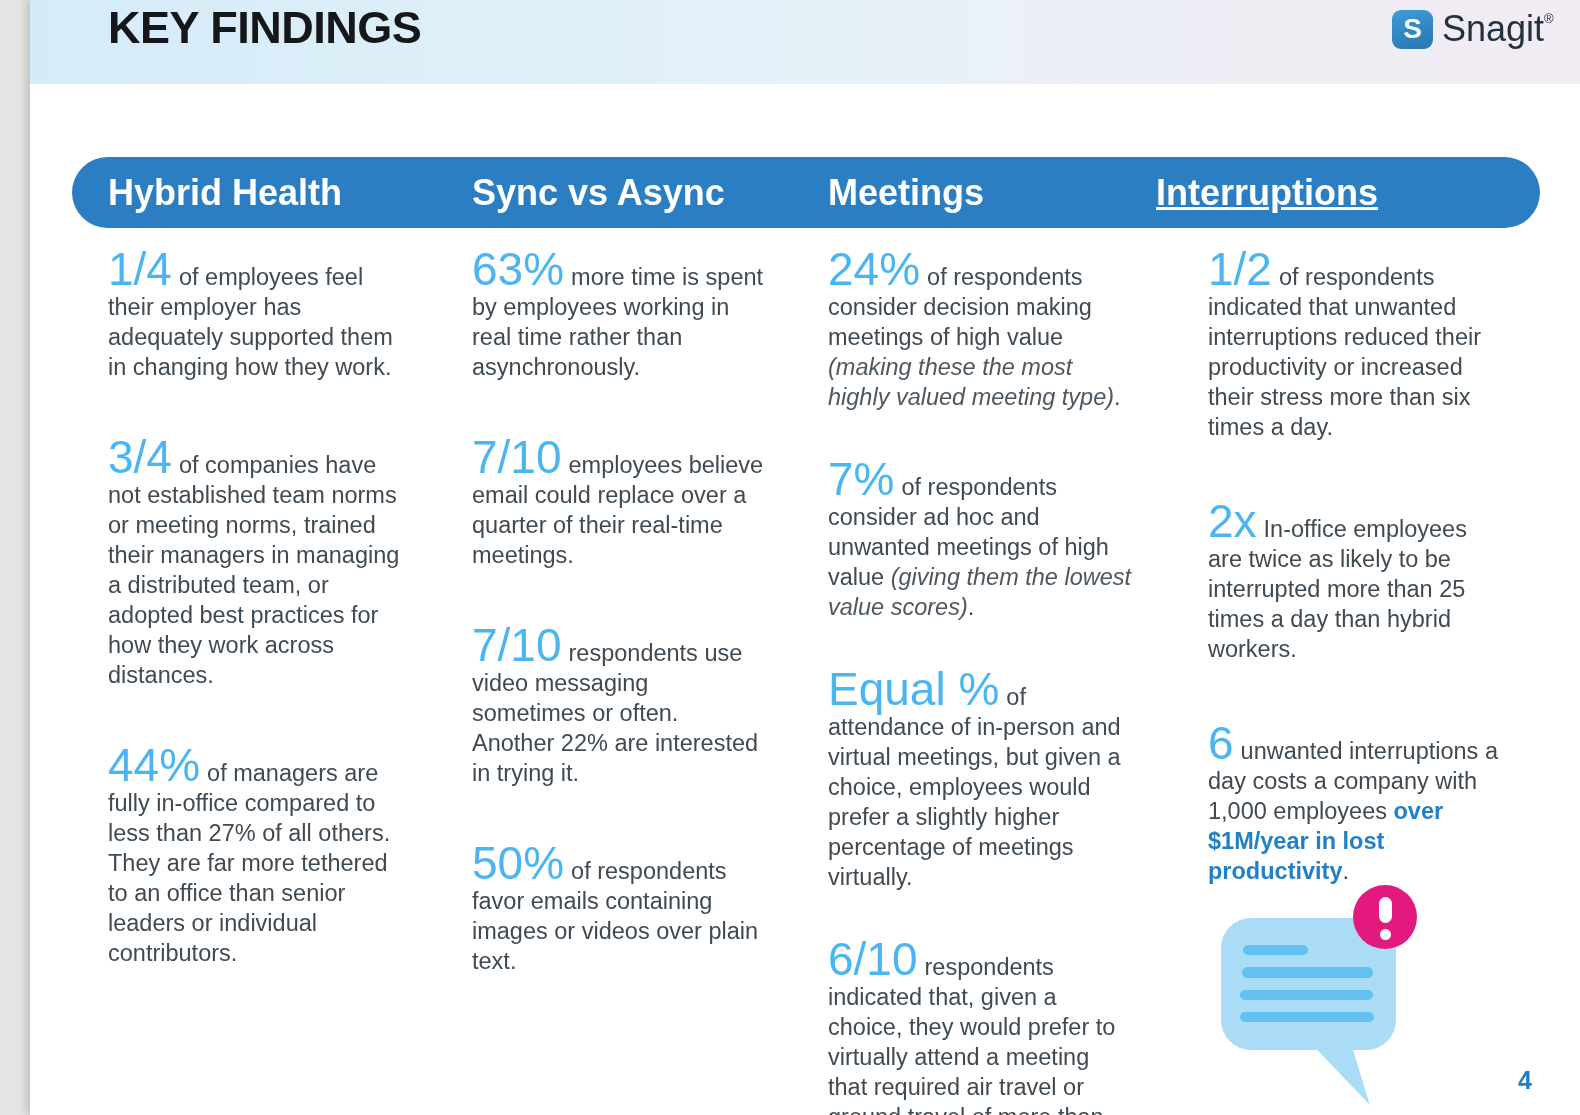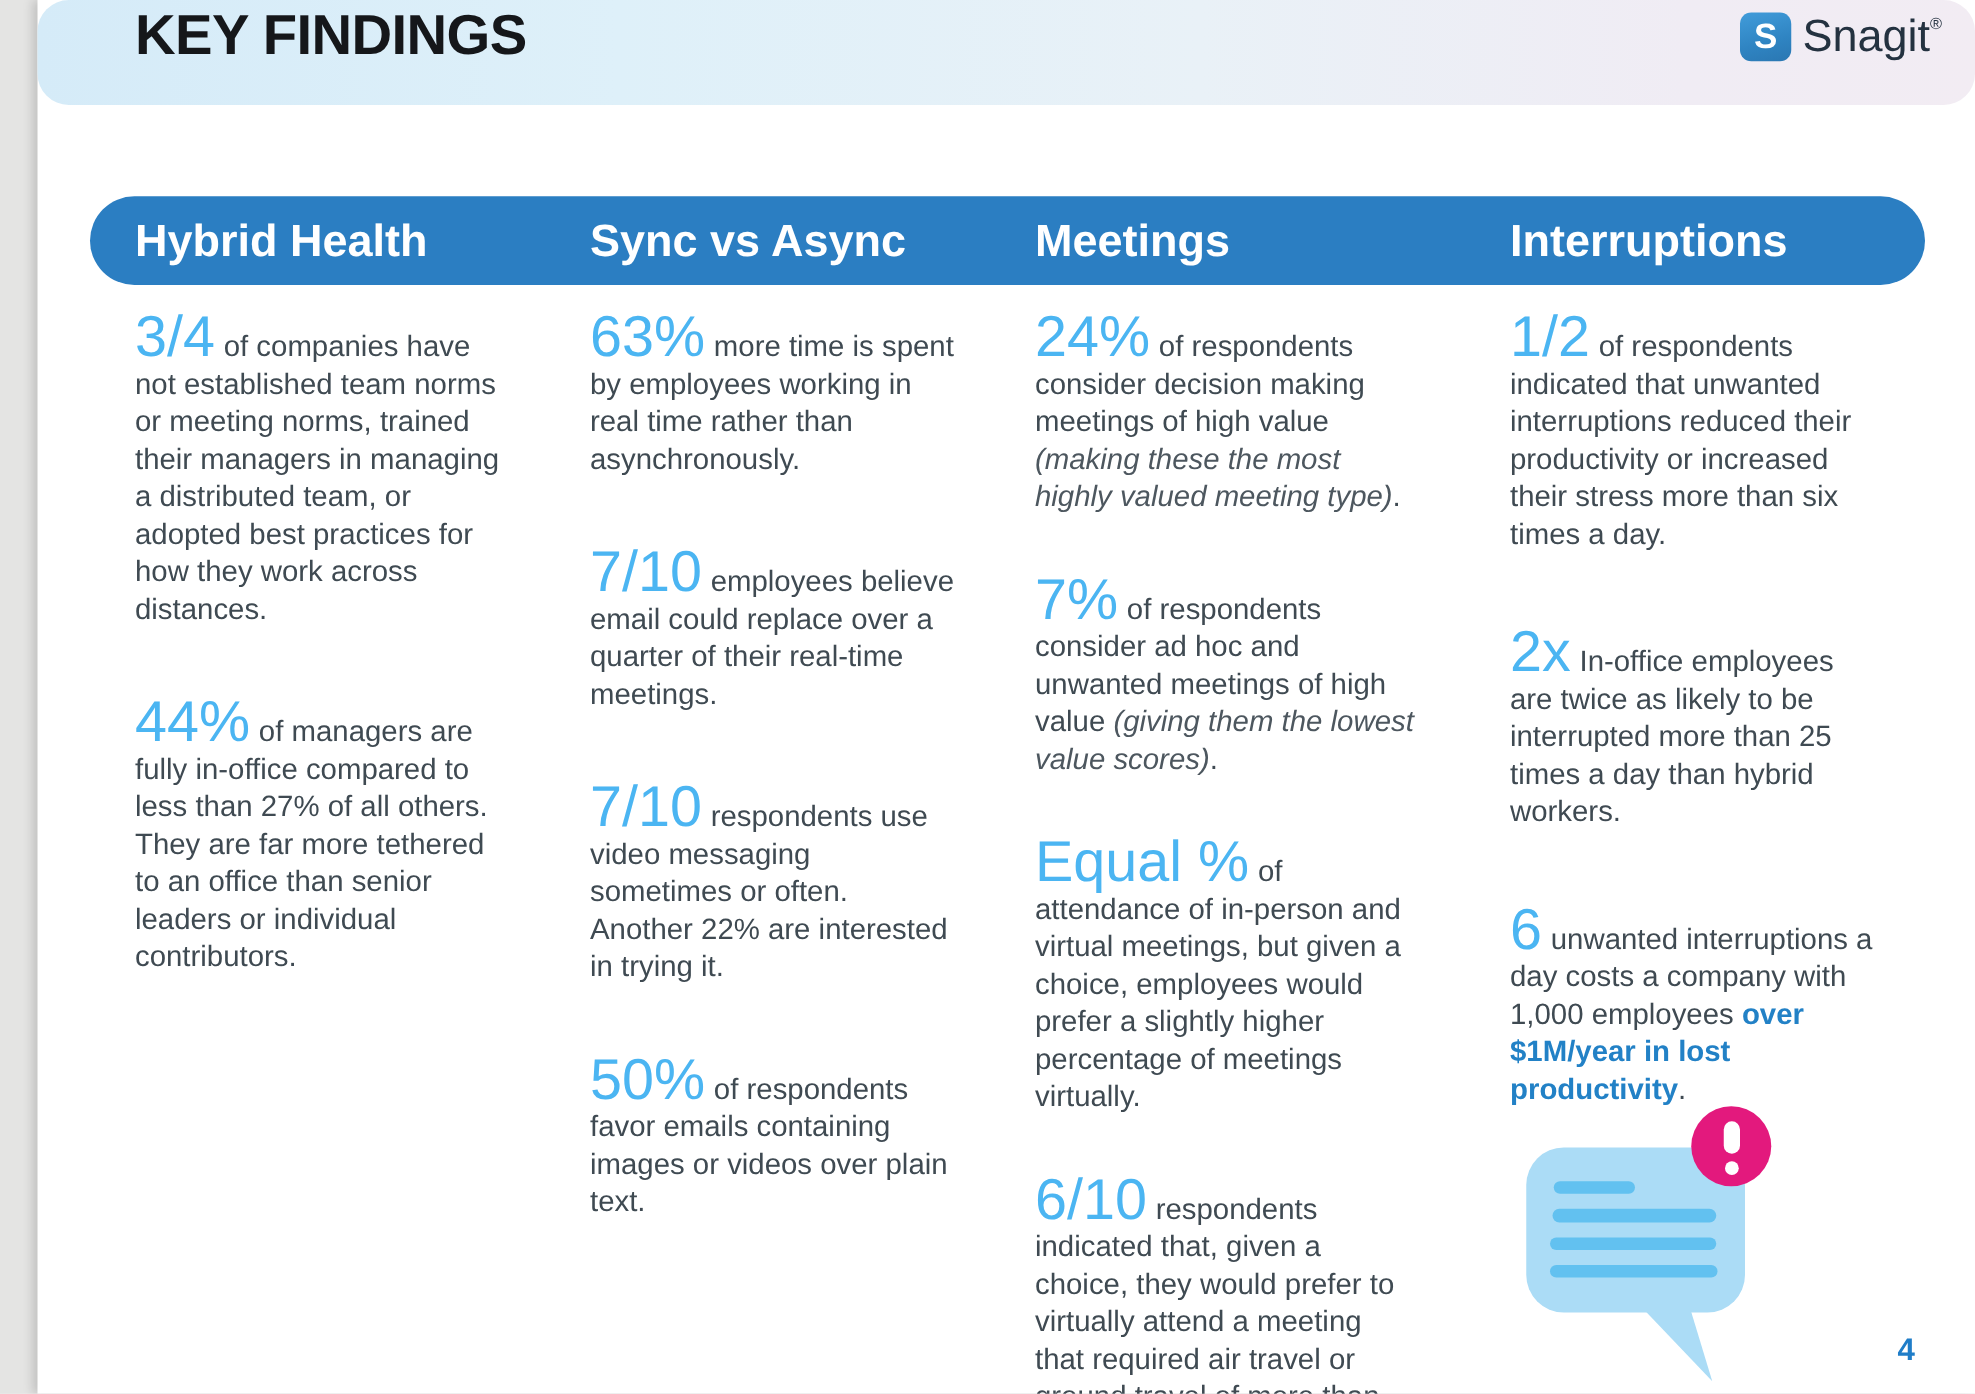--- a/index.html
+++ b/index.html
@@ -10,21 +10,20 @@
     -webkit-font-smoothing:antialiased;
   }
   .page{
     position:absolute;left:30px;top:0;right:0;bottom:0;
     background:#ffffff;
     box-shadow:-4px 0 8px rgba(0,0,0,0.16);
   }
   .header-band{
     position:absolute;left:0;top:0;right:0;height:84px;
     background:linear-gradient(90deg,#d5ebf8 0%,#def0f9 30%,#e9f1f7 60%,#f0ecf4 85%,#f2ecf3 100%);
-    border-radius:25px;
   }
   .page-title{
     position:absolute;left:78px;top:2px;
     font-size:45px;font-weight:800;letter-spacing:-0.5px;color:#15171a;
   }
   .brand{
     position:absolute;left:1362px;top:8px;height:42px;
     display:flex;align-items:center;gap:9px;
   }
   .brand-square{
@@ -36,21 +35,21 @@
   .brand-name{font-size:36px;color:#243240;}
   .brand-reg{font-size:13px;color:#243240;vertical-align:18px;}
   .category-bar{
     position:absolute;left:42px;top:157px;width:1468px;height:71px;
     border-radius:36px;background:#2b7ec2;
   }
   .cat-title{
     position:absolute;top:0;height:71px;line-height:71px;
     color:#ffffff;font-size:36px;font-weight:700;
   }
-  .cat-0{left:36px;} .cat-1{left:400px;} .cat-2{left:756px;} .cat-3{left:1136px;}
+  .cat-0{left:36px;} .cat-1{left:400px;} .cat-2{left:756px;} .cat-3{left:1084px;text-decoration:underline;}
   .cols{
     position:absolute;left:78px;top:254px;
     display:grid;grid-template-columns:364px 356px 380px 312px;
   }
   .stat{
     margin:0 0 60px 0;
     font-size:23.5px;line-height:30px;color:#3f4a52;
   }
   .col-0 .stat{width:302px;}
   .col-1 .stat{width:292px;}
@@ -107,20 +106,21 @@
   <div class="category-bar">
     <div class="cat-title cat-0">Hybrid Health</div>
     <div class="cat-title cat-1">Sync vs Async</div>
     <div class="cat-title cat-2">Meetings</div>
     <div class="cat-title cat-3">Interruptions</div>
   </div>
 
   <div class="cols">
 
     <div class="col col-0">
+      <p class="stat"><span class="big">1/4</span><span>of employees feel their employer has adequately supported them in changing how they work.</span></p>
       <p class="stat"><span class="big">3/4</span><span>of companies have not established team norms or meeting norms, trained their managers in managing a distributed team, or adopted best practices for how they work across distances.</span></p>
       <p class="stat"><span class="big">44%</span><span>of managers are fully in-office compared to less than 27% of all others. They are far more tethered to an office than senior leaders or individual contributors.</span></p>
     </div>
 
     <div class="col col-1">
       <p class="stat"><span class="big">63%</span><span>more time is spent by employees working in real time rather than asynchronously.</span></p>
       <p class="stat"><span class="big">7/10</span><span>employees believe email could replace over a quarter of their real-time meetings.</span></p>
       <p class="stat"><span class="big">7/10</span><span>respondents use video messaging sometimes or often. Another 22% are interested in trying it.</span></p>
       <p class="stat"><span class="big">50%</span><span>of respondents favor emails containing images or videos over plain text.</span></p>
     </div>

